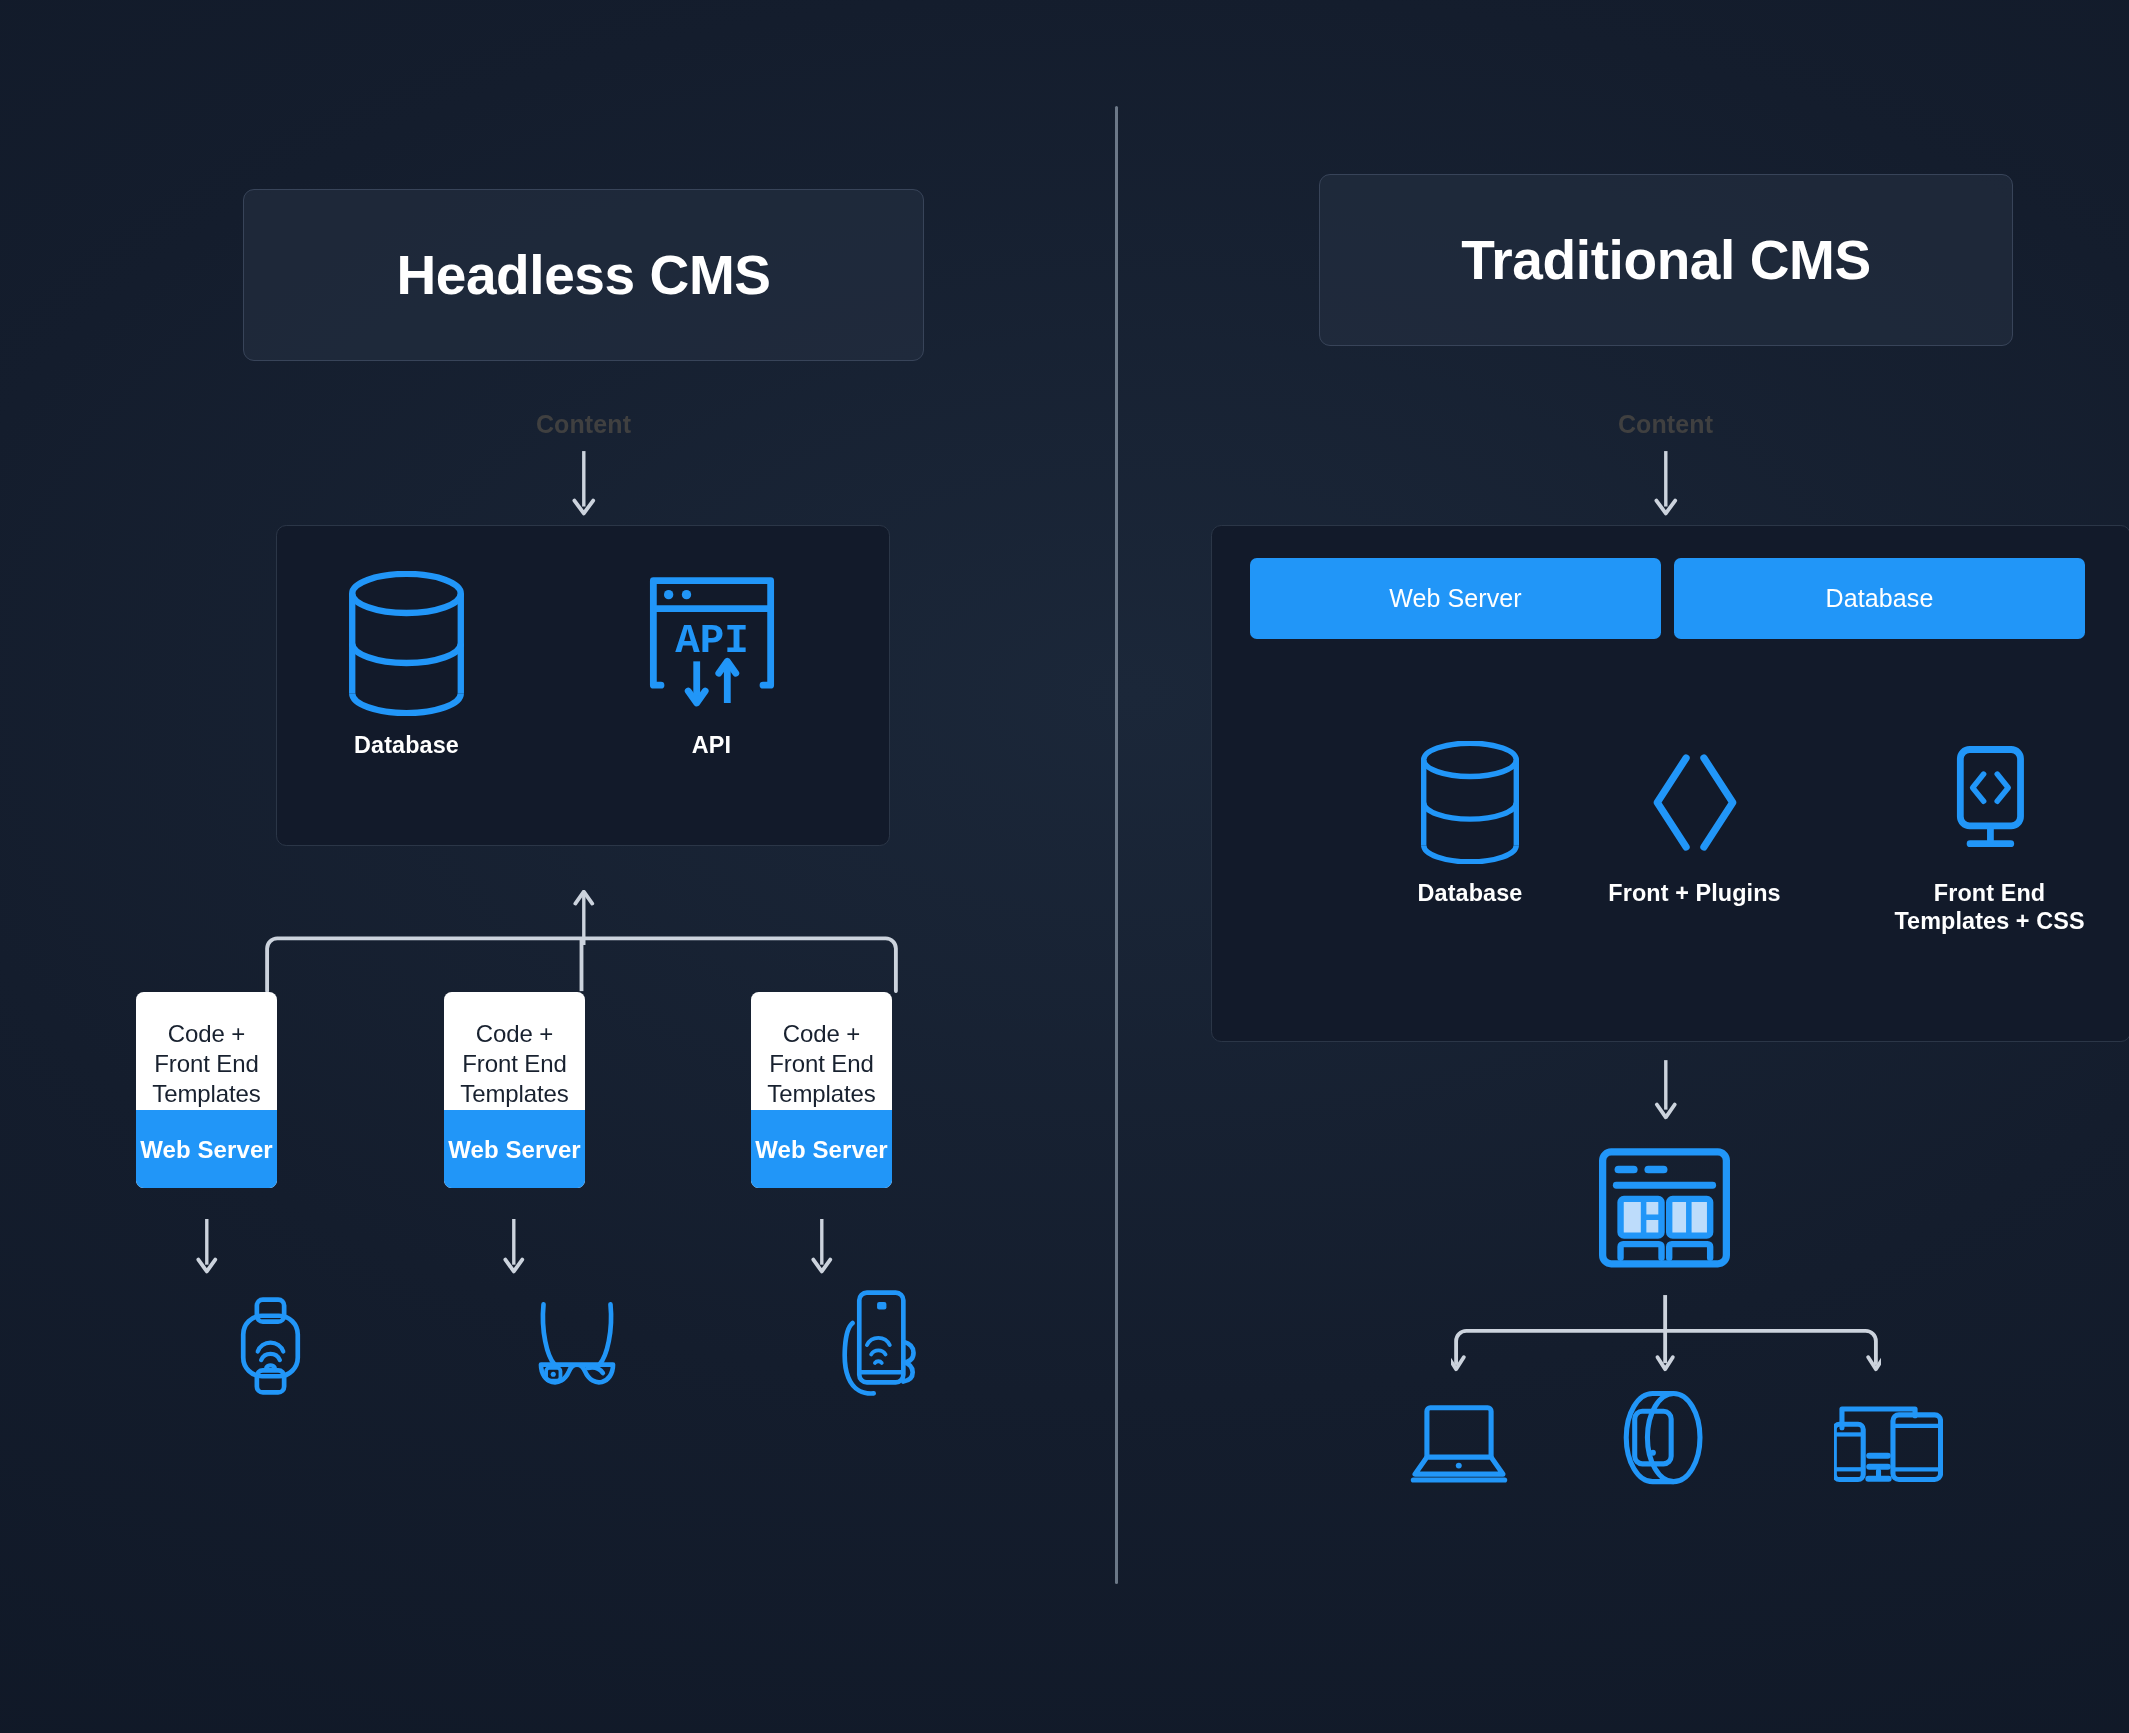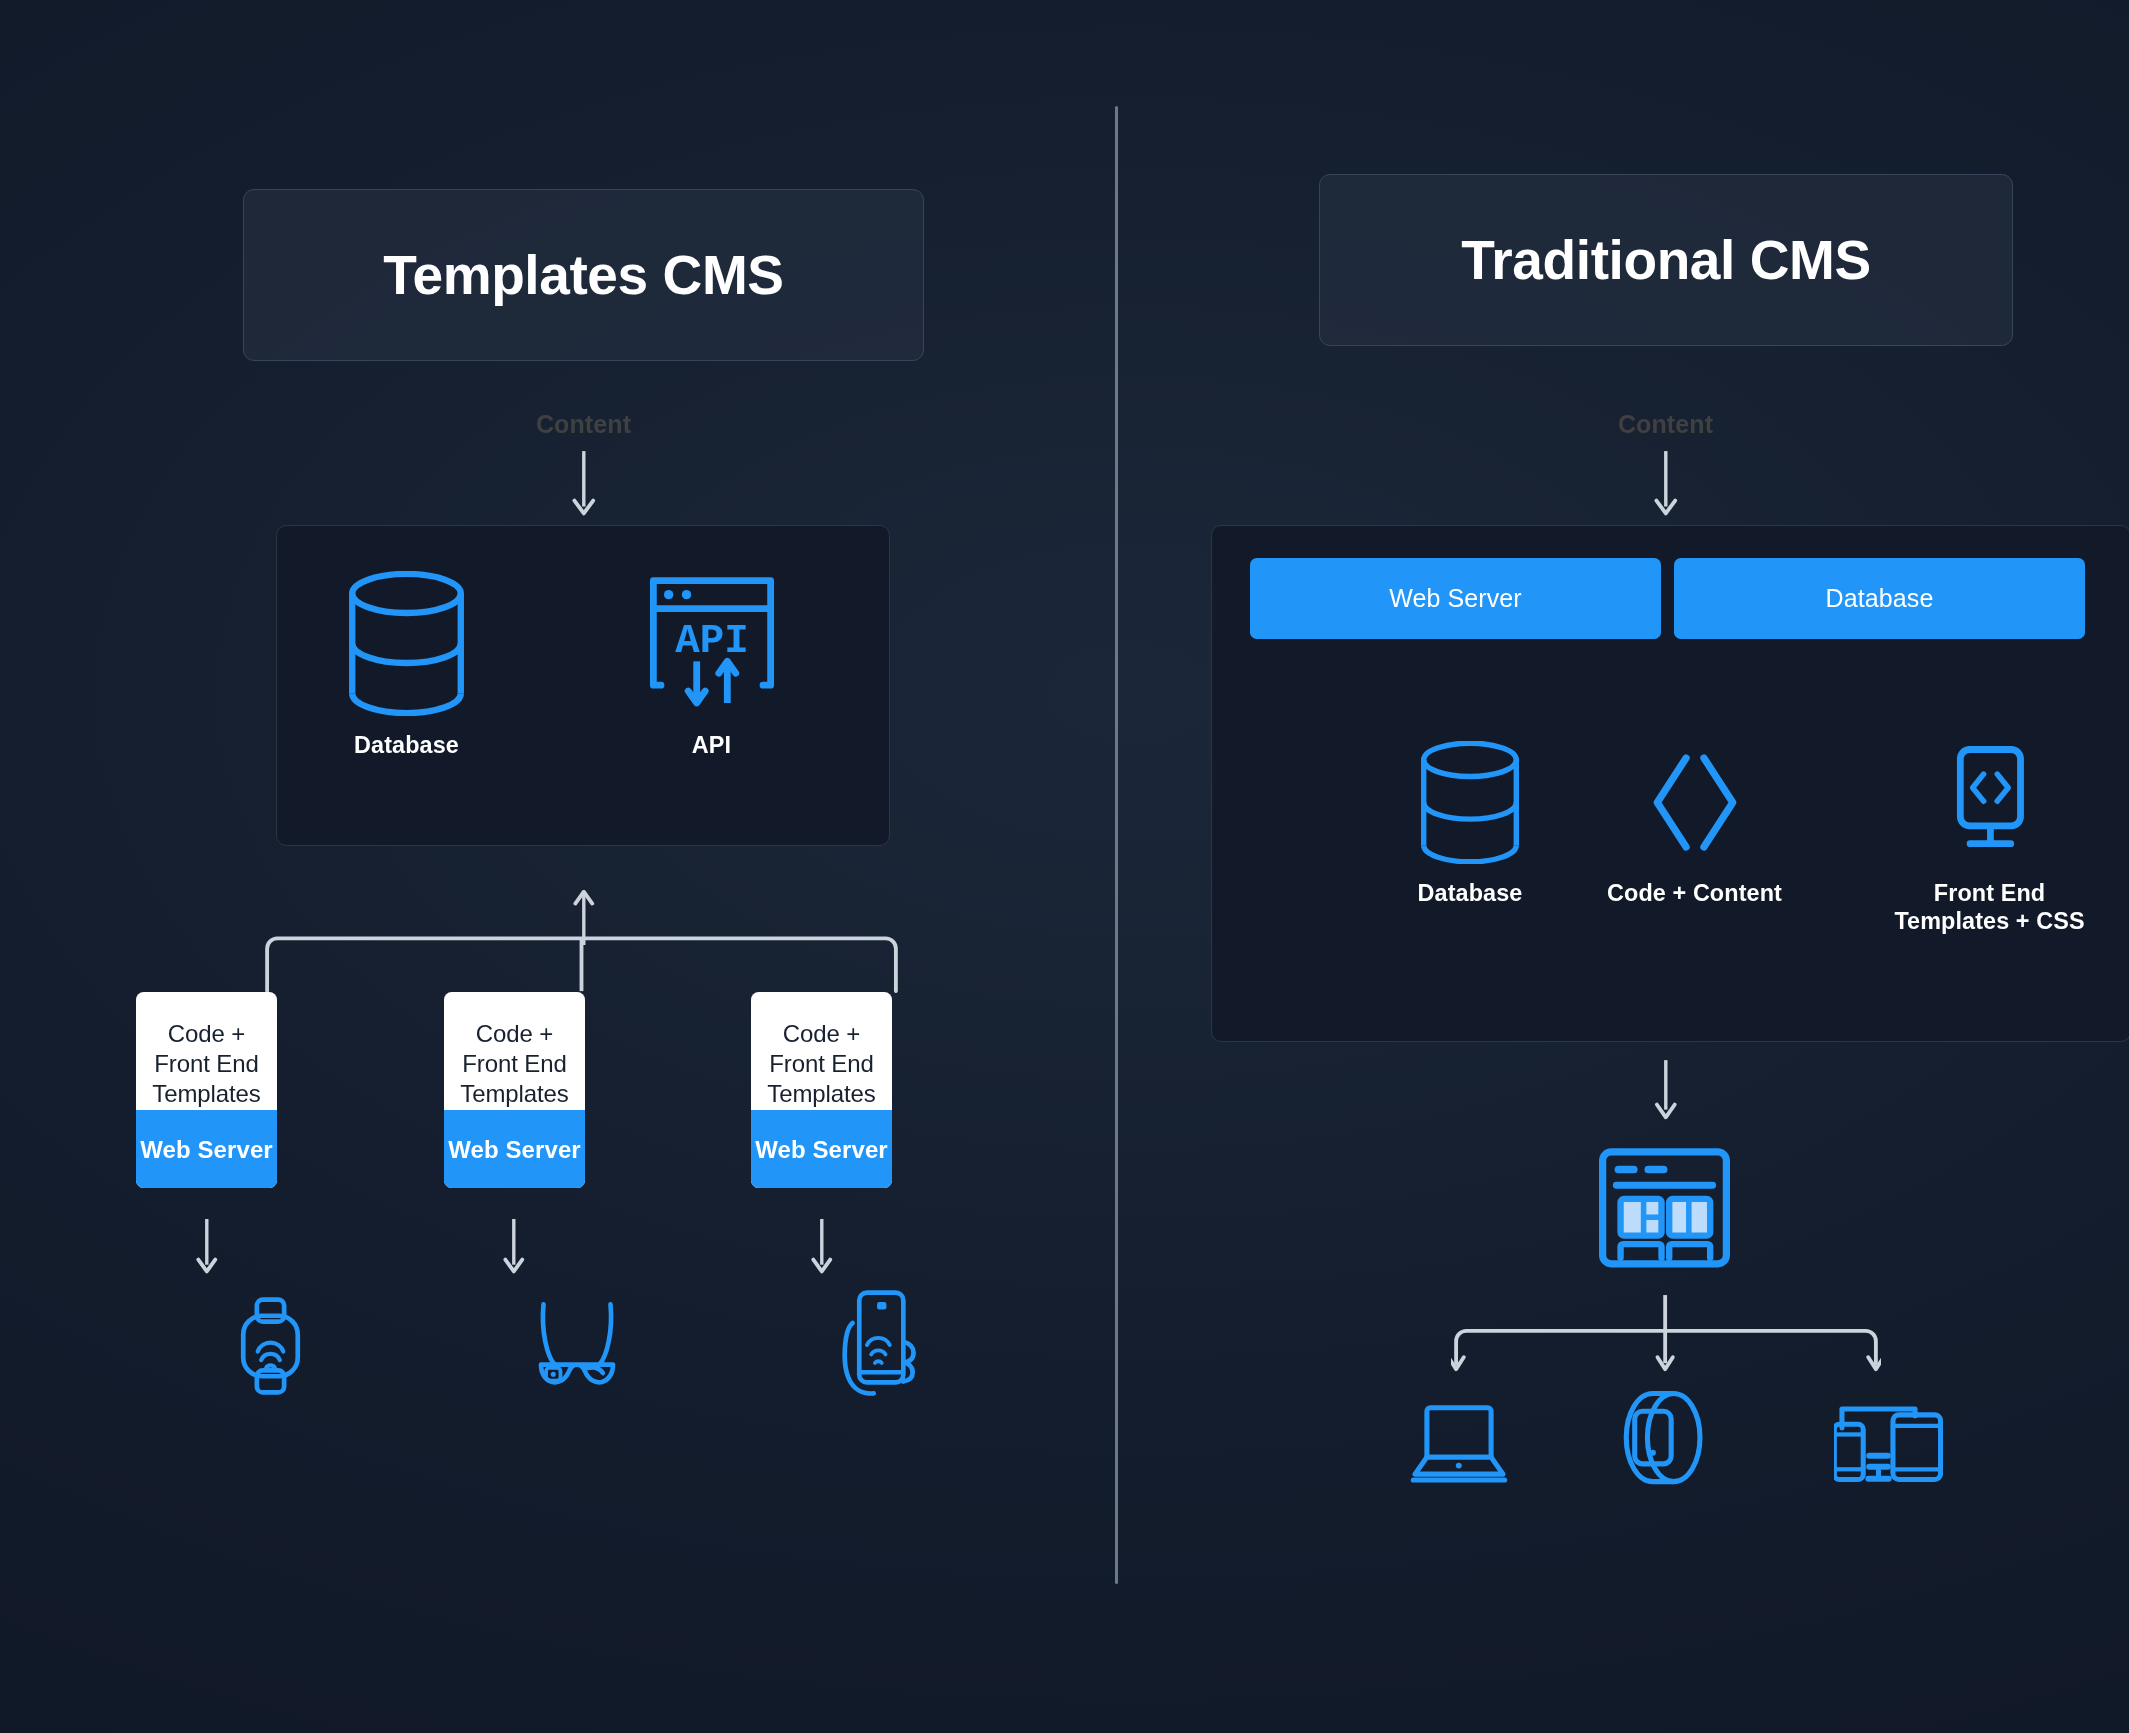--- a/index.html
+++ b/index.html
@@ -100,21 +100,21 @@
 
   
   .device{ position:absolute; }
 </style>
 </head>
 <body>
 
 <div class="panel panel-left">
 
   <div class="header-card" style="left:243px; top:189px; width:681px; height:172px;">
-    <span class="header-title">Templates CMS</span>
+    <span class="header-title">Headless CMS</span>
   </div>
 
   <div class="content-label" style="left:413px; top:410px; width:341px;">Content</div>
 
   <div class="arrow-down" style="left:571px; top:451px;">
     <svg width="25.6" height="65" viewBox="0 0 60 152">
       <path d="M30 0 V130" stroke="#ccd3dd" stroke-width="8" fill="none"></path>
       <path d="M8 116 L30 146 L52 116" stroke="#ccd3dd" stroke-width="9" fill="none" stroke-linecap="round" stroke-linejoin="round"></path>
     </svg>
   </div>
@@ -270,21 +270,21 @@
       <path d="M17 170 a128 46 0 0 0 256 0" stroke="#2196f8" stroke-width="15" fill="none"></path>
     </svg>
     <span class="caption">Database</span>
   </div>
 
   <div class="tile" style="left:473px; top:741px; width:213px;">
     <svg class="glyph" width="106" height="123" viewBox="0 0 250 290">
       <path d="M104 40 L36 145 L104 250" stroke="#2196f8" stroke-width="17" fill="none" stroke-linecap="round" stroke-linejoin="round"></path>
       <path d="M146 40 L214 145 L146 250" stroke="#2196f8" stroke-width="17" fill="none" stroke-linecap="round" stroke-linejoin="round"></path>
     </svg>
-    <span class="caption">Code + Content</span>
+    <span class="caption">Front + Plugins</span>
   </div>
 
   <div class="tile" style="left:764px; top:741px; width:221px;">
     <svg class="glyph" width="106" height="123" viewBox="0 0 250 290">
       <rect x="55" y="20" width="142" height="180" rx="22" stroke="#2196f8" stroke-width="16" fill="none"></rect>
       <path d="M110 78 L84 110 L110 142" stroke="#2196f8" stroke-width="13" fill="none" stroke-linecap="round" stroke-linejoin="round"></path>
       <path d="M142 78 L168 110 L142 142" stroke="#2196f8" stroke-width="13" fill="none" stroke-linecap="round" stroke-linejoin="round"></path>
       <path d="M126 200 V238" stroke="#2196f8" stroke-width="16" fill="none"></path>
       <path d="M78 242 H174" stroke="#2196f8" stroke-width="16" fill="none" stroke-linecap="round"></path>
     </svg>

